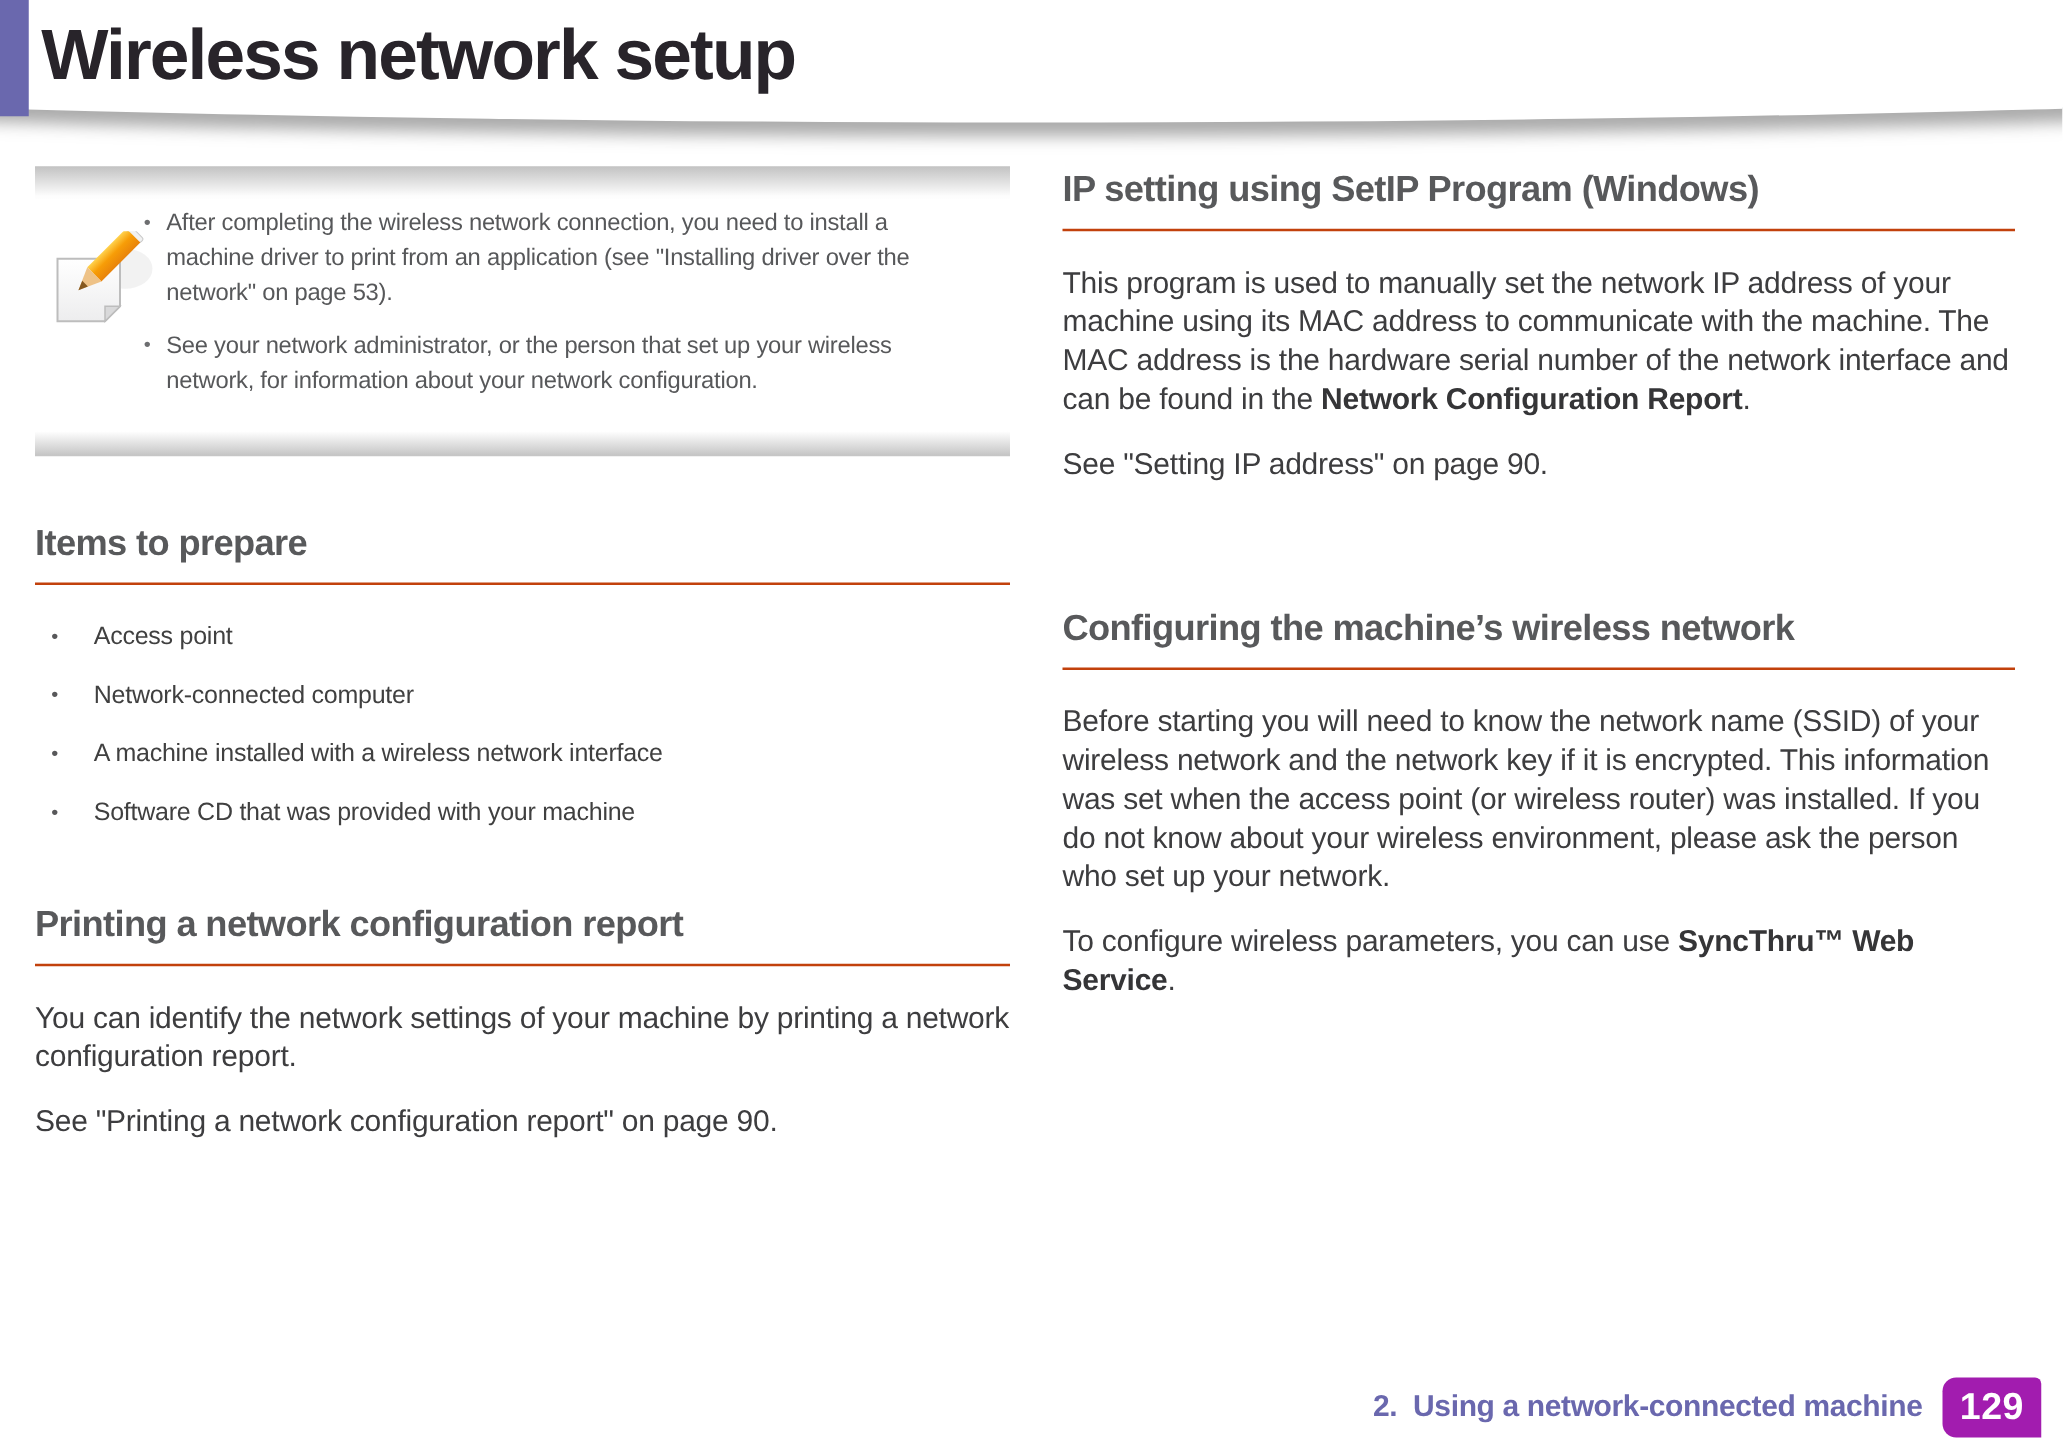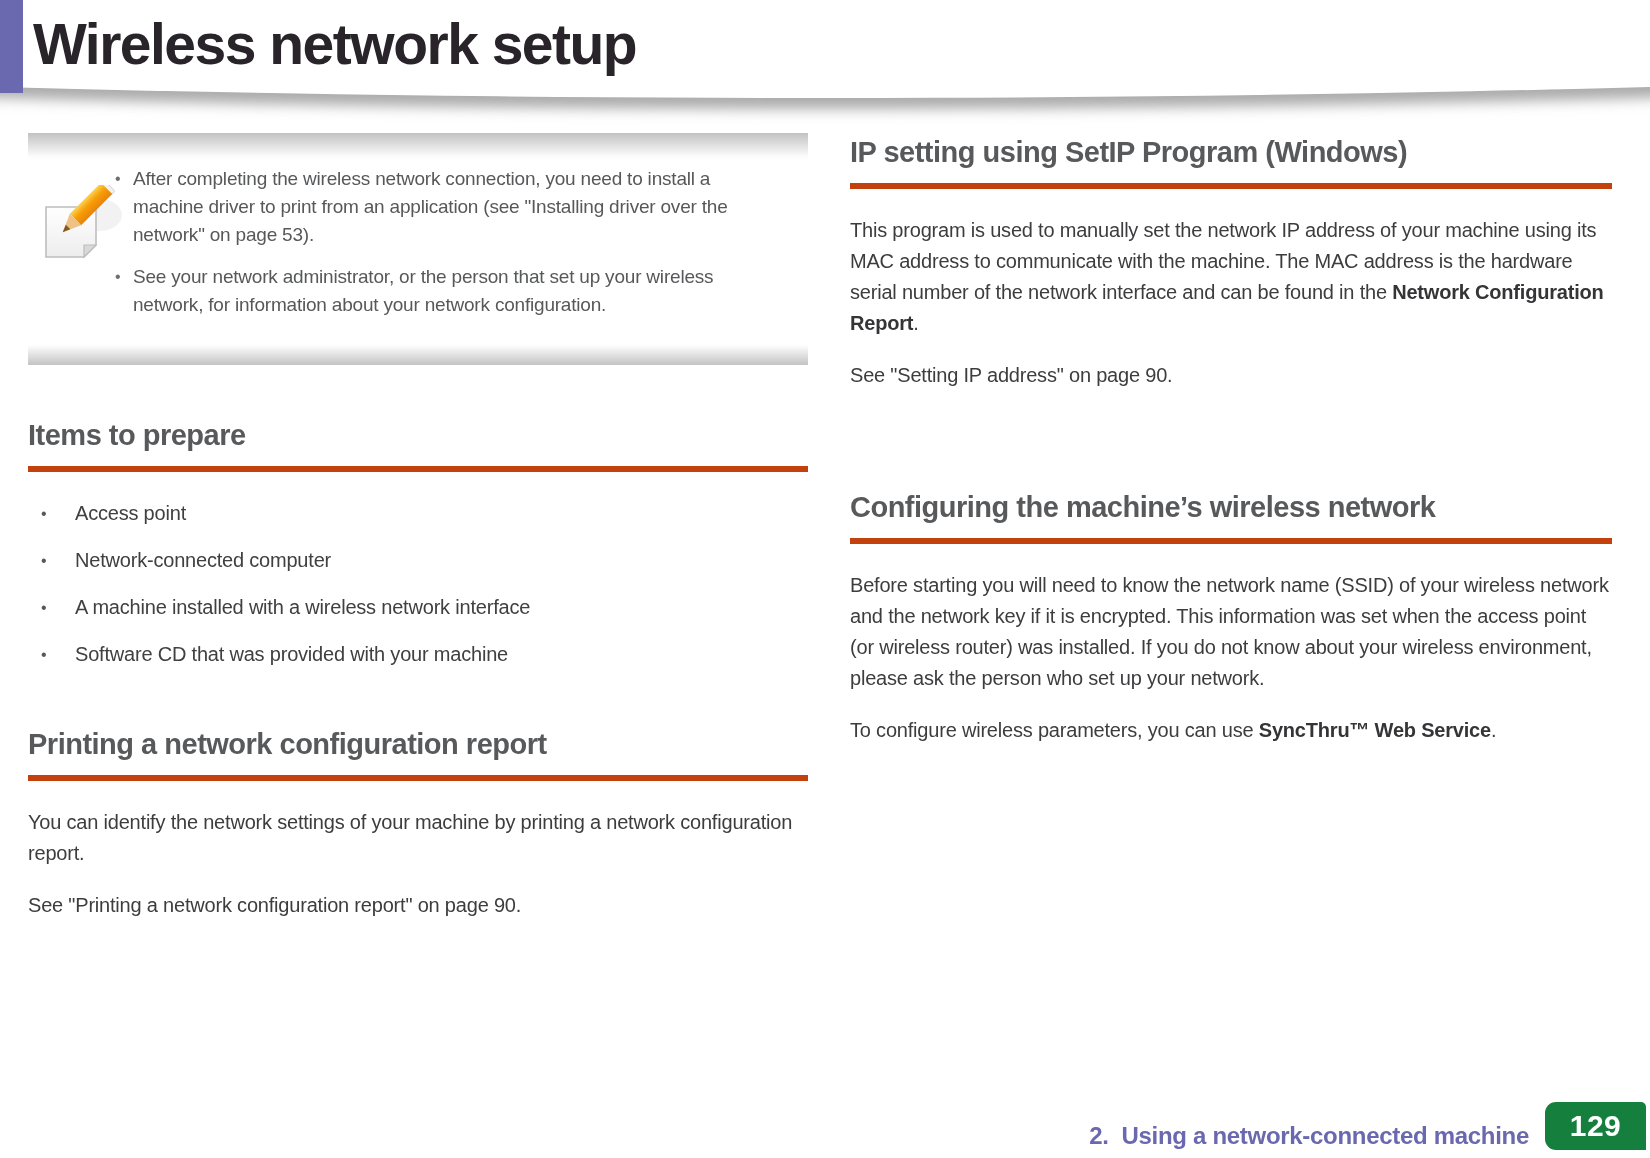--- a/index.html
+++ b/index.html
@@ -37,54 +37,54 @@
   .note-items  {
     margin-left:85px; width:648px;
     font-size:19px; line-height:28px; letter-spacing:-0.2px; color:#57585a;
   }
   .nli { position:relative; padding-left:20px; margin-bottom:14px; }
   .nli::before { content:"•"; position:absolute; left:2px; top:0; font-size:16px; color:#6d6e70; }
 
   
   .sec-h {
     margin:0; padding:5px 0 14px 0;
-    border-bottom:6px solid #c2410c;
+    border-bottom:2px solid #c2410c;
     font-size:29px; font-weight:bold; letter-spacing:-0.5px;
     color:#58595b; line-height:34px;
   }
   .sec-items    { margin-top:48px; }
   .sec-printing { margin-top:52px; }
   .sec-config   { margin-top:94px; }
   .sec-syncthru { margin-top:62px; }
 
   .items { margin-top:26px; }
   .li {
     position:relative; padding-left:47px; margin-bottom:16px;
     font-size:20px; line-height:31px; color:#404040; letter-spacing:-0.2px;
   }
   .li::before { content:"•"; position:absolute; left:13px; top:0; font-size:16px; line-height:31px; color:#58585a; }
 
   .para {
     margin:26px 0 0 0;
-    font-size:20px; line-height:31px; letter-spacing:-0.2px; color:#3d3d3f;
+    font-size:24px; line-height:31px; letter-spacing:-0.2px; color:#3d3d3f;
   }
   .para-follow { margin-top:21px; }
   .para b { font-weight:bold; color:#353537; }
 
   
   .footer {
-    position:absolute; right:4px; bottom:8px; height:48px;
-    display:flex; align-items:flex-end; z-index:2;
+    position:absolute; right:17px; bottom:8px; height:48px;
+    display:flex; align-items:center; z-index:2;
   }
   .footer-chapter {
     color:#6a68ae; font-weight:bold; font-size:24px;
     letter-spacing:-0.3px; white-space:pre; margin-right:16px;
   }
   .pagenum-box {
-    width:101px; height:48px; background:#15803d;
+    width:79px; height:48px; background:#a21caf;
     border-radius:11px 5px 0 11px;
     display:flex; align-items:center; justify-content:center;
   }
   .pagenum-box span { color:#ffffff; font-size:30px; font-weight:bold; letter-spacing:0.5px; }
 </style>
 </head>
 <body>
 
 <div class="page">
 

